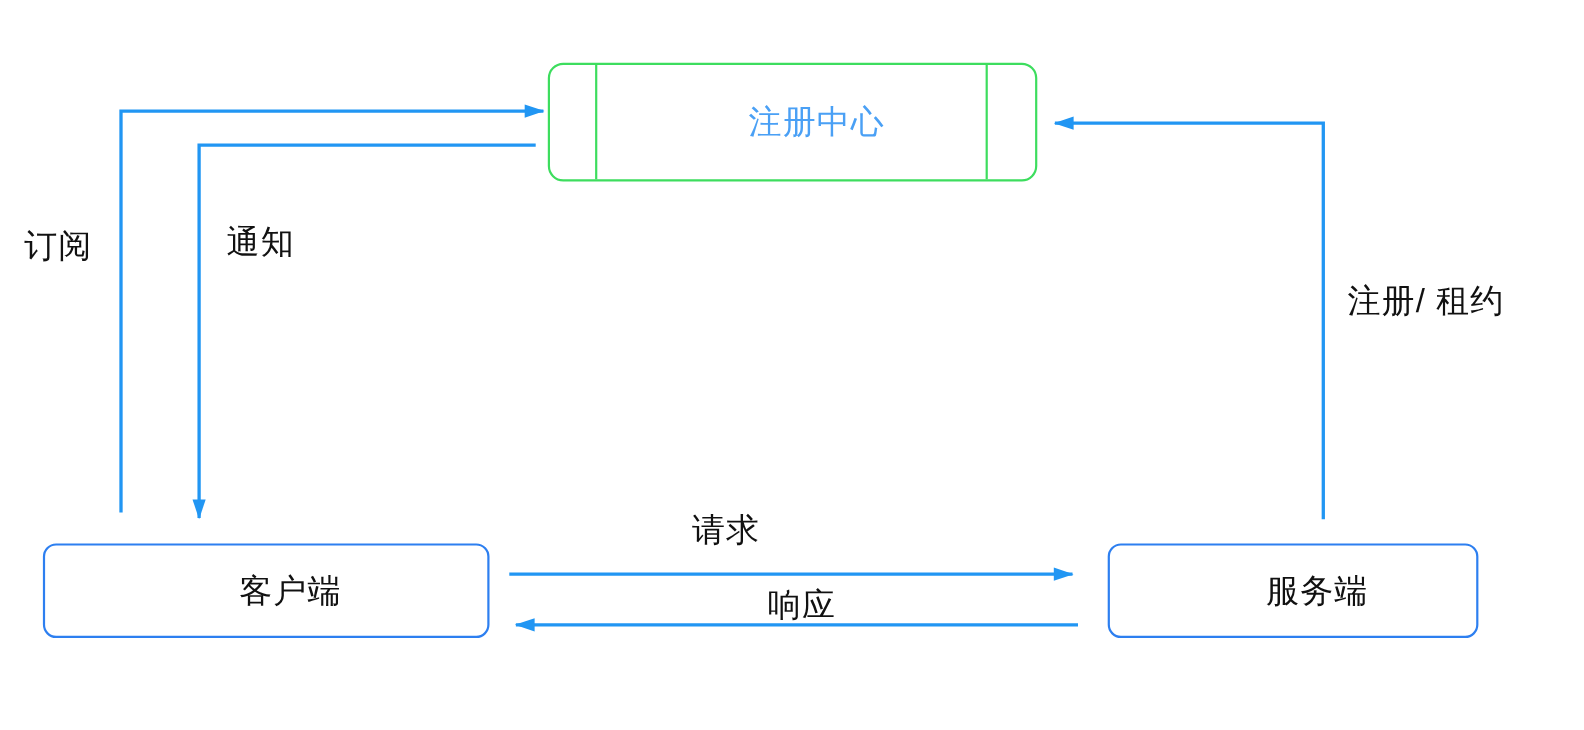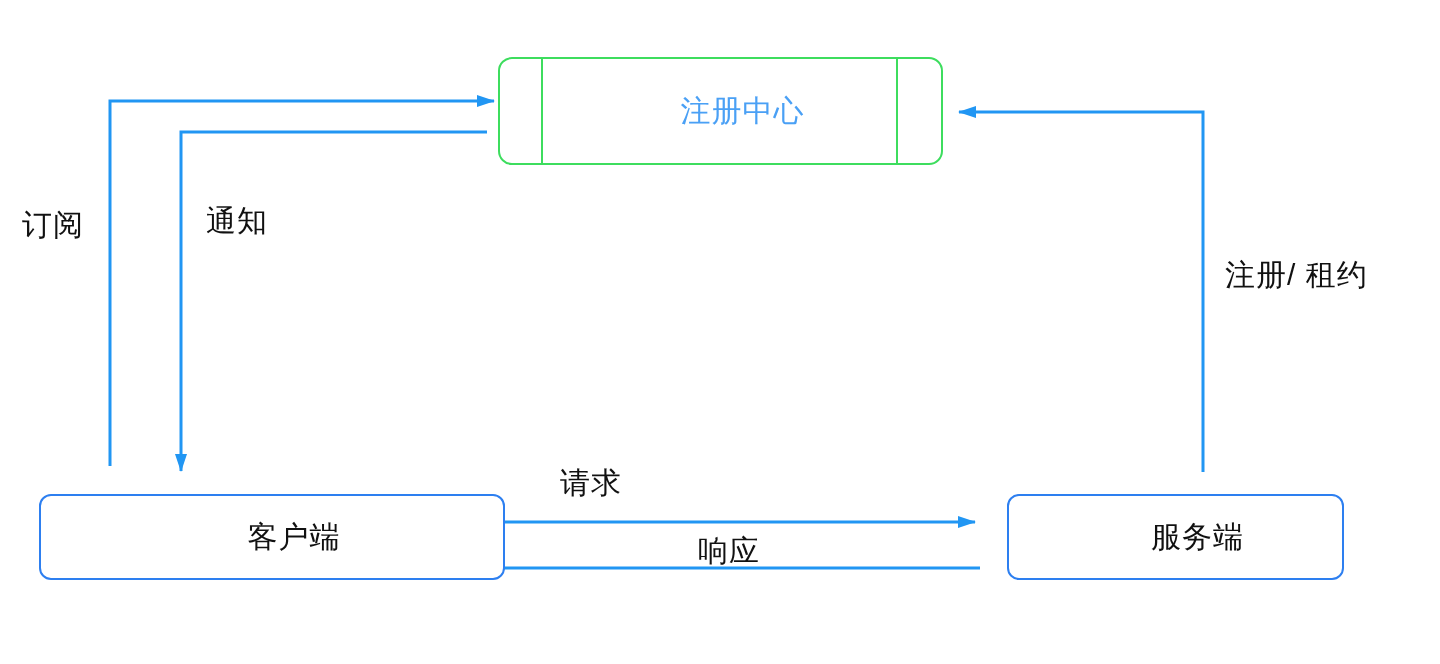--- a/index.html
+++ b/index.html
@@ -44,38 +44,38 @@
     border: 2px solid var(--green); border-radius: 14px;
     color: var(--blue-text);
   }
   .node.registry .inner-line {
     position: absolute; top: 0; bottom: 0; width: 2px;
     background: var(--green);
   }
   .node.registry .inner-line.left  { left: 41px; }
   .node.registry .inner-line.right { right: 43px; }
   .node.client {
-    left: 39px; top: 494px; width: 466px; height: 86px;
+    left: 39px; top: 494px; width: 406px; height: 86px;
     border: 2px solid var(--blue-border); border-radius: 12px;
   }
   .node.server {
     left: 1007px; top: 494px; width: 337px; height: 86px;
     border: 2px solid var(--blue-border); border-radius: 12px;
   }
 
   .edge-label {
     position: absolute;
     font-size: 30px; color: var(--label-text);
     white-space: nowrap; letter-spacing: 1px;
     line-height: 1.1;
   }
   .edge-label.subscribe { left: 22px;   top: 208px; }
   .edge-label.notify    { left: 206px;  top: 204px; }
   .edge-label.register  { left: 1225px; top: 226px; margin-top: 32px; }
-  .edge-label.request   { left: 560px;  top: 466px; width: 200px; text-align: left; }
+  .edge-label.request   { left: 560px;  top: 466px; width: 200px; text-align: center; }
   .edge-label.response  { left: 560px;  top: 534px; width: 200px; text-align: right; }
 </style>
 </head>
 <body>
 
 <div class="canvas">
 
   <svg class="edges" viewBox="0 0 1440 664" xmlns="http://www.w3.org/2000/svg">
     <defs>
       <marker id="arrowhead" markerUnits="userSpaceOnUse" markerWidth="22" markerHeight="16" refX="18" refY="7" orient="auto">

